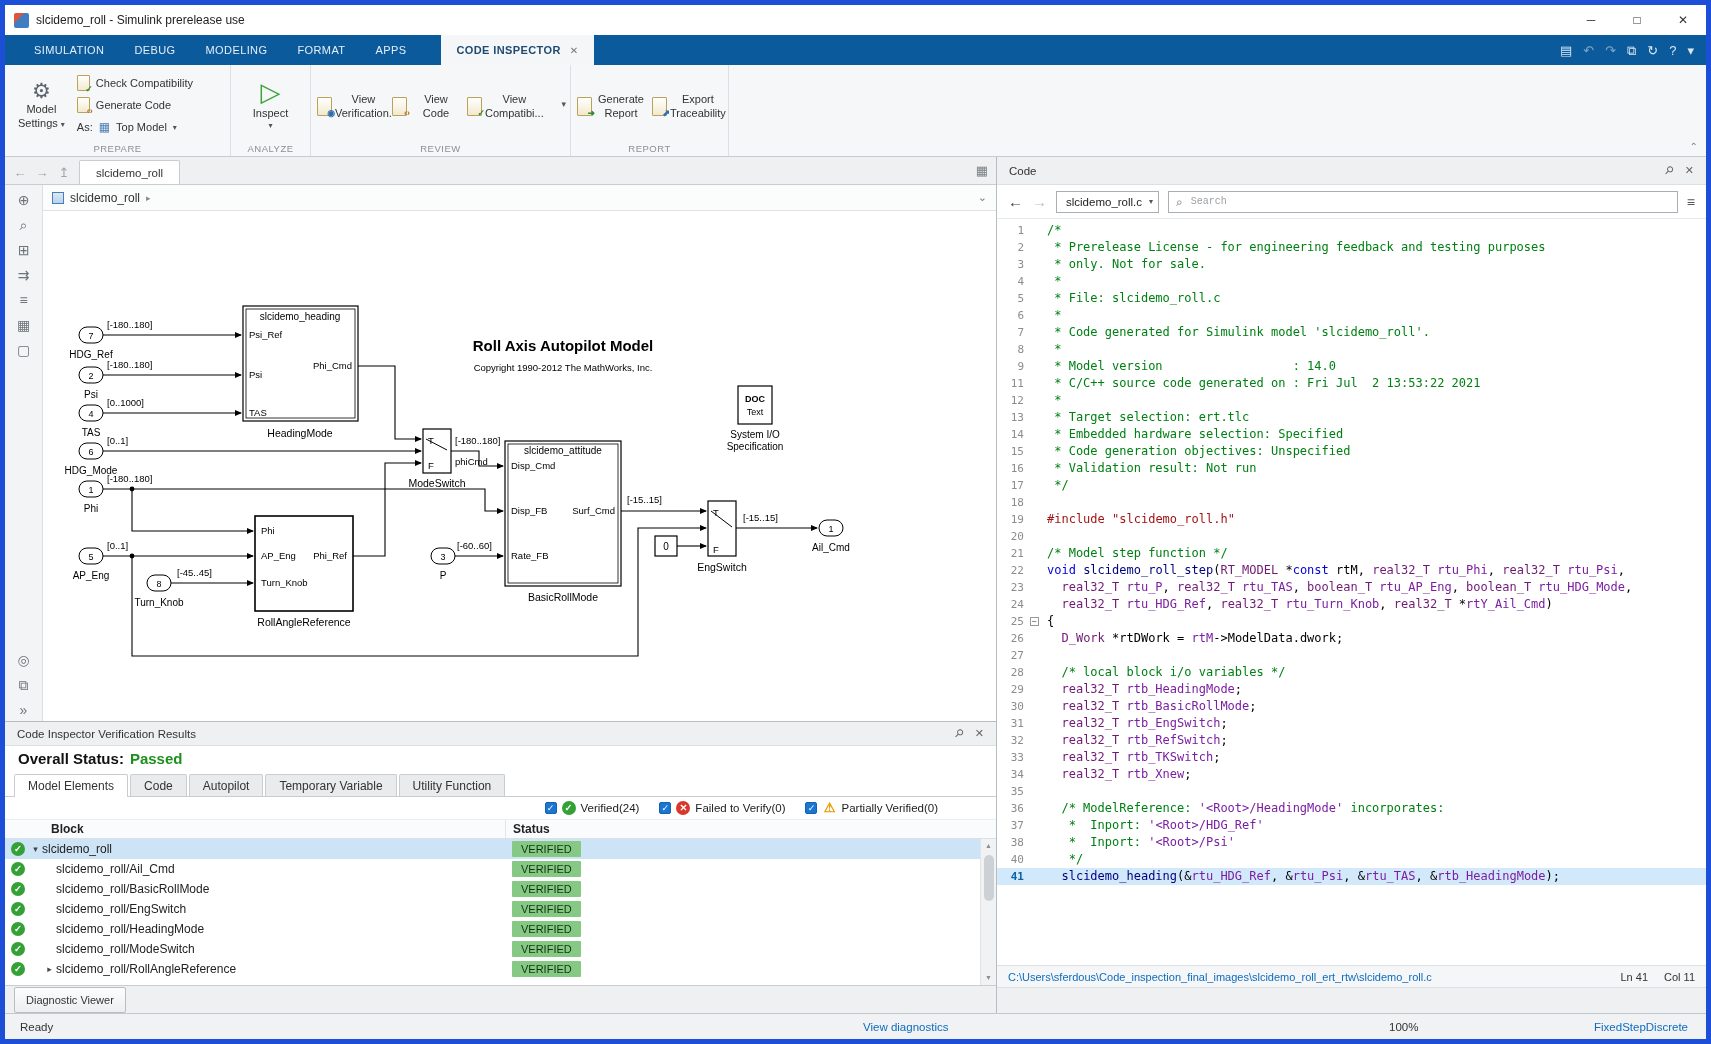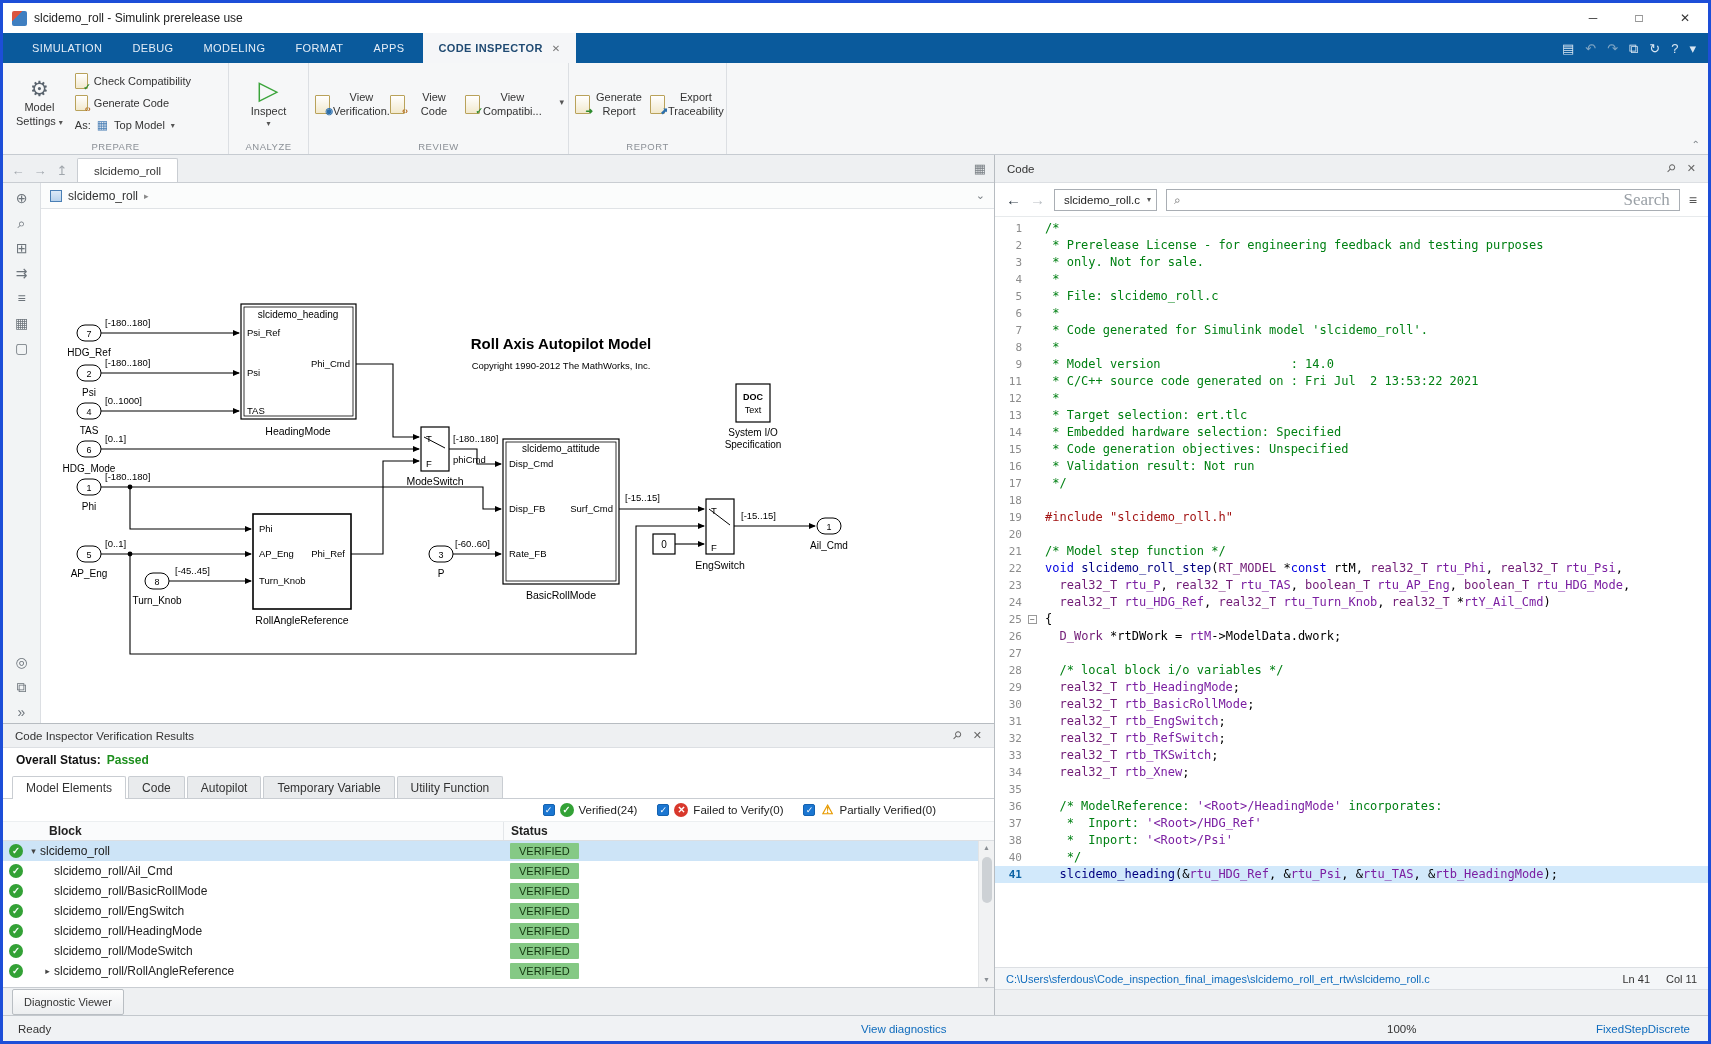--- a/index.html
+++ b/index.html
@@ -1,30 +1,30 @@
 <!DOCTYPE html>
 <html><head>
 <meta charset="utf-8">
 <style>
   * { box-sizing: border-box; }
   body { margin:0; background:#c9ced4; font-family:"Liberation Sans",sans-serif; }
-  .window { width:1711px; height:1044px; background:#fff; border:3px solid #1d4ed8; display:flex; flex-direction:column; }
+  .window { width:1711px; height:1044px; background:#fff; border:5px solid #1d4ed8; display:flex; flex-direction:column; }
 
   
   .titlebar { height:30px; display:flex; align-items:center; background:#fff; flex:none; }
   .app-ic { width:15px; height:15px; margin-left:9px; background:linear-gradient(135deg,#d95540 0 34%,#3f7fc1 34% 100%); border-radius:2px; }
   .title { font-size:12px; color:#222; margin-left:7px; }
   .win-controls { margin-left:auto; display:flex; height:100%; }
   .wc { width:46px; display:flex; align-items:center; justify-content:center; font-size:12px; color:#333; }
 
   
   .ribbon { height:30px; background:#0a5a9c; display:flex; align-items:flex-end; position:relative; flex:none; }
   .rtab-list { display:flex; height:100%; align-items:stretch; padding-left:14px; }
   .rtab { color:#e6eef7; font-size:11px; padding:0 15px; letter-spacing:.4px; display:flex; align-items:center; }
-  .rtab.active { background:#f5f6f8; color:#1f4a72; font-weight:bold; gap:9px; margin-left:4px; }
+  .rtab.active { background:#f5f6f8; color:#1f4a72; font-weight:bold; gap:9px; margin-left:20px; }
   .rtab.active .closex { color:#777; font-size:10px; font-weight:normal; }
   .qa { position:absolute; right:12px; top:0; height:30px; display:flex; align-items:center; gap:11px; }
   .qa-ic { color:#d9e6f2; font-size:13px; line-height:1; }
   .qa-ic.dim { color:#7fa5c4; }
 
   
   .toolbar { height:92px; background:#f6f7f8; border-bottom:1px solid #c6cbd1; display:flex; position:relative; flex:none; }
   .tgroup { position:relative; height:100%; border-right:1px solid #dcdfe3; display:flex; }
   .tgroup-label { position:absolute; bottom:2px; left:0; right:0; text-align:center; font-size:9.5px; color:#8b9096; letter-spacing:.5px; }
   .tg-body { display:flex; flex:1; padding:5px 6px 16px; gap:5px; align-items:stretch; }
@@ -82,21 +82,21 @@
   .ioport { fill:#fff; stroke:#000; stroke-width:1; }
   .wire { fill:none; stroke:#000; stroke-width:1.1; }
   .blade { stroke:#000; stroke-width:1; }
 
   
   .results { height:264px; border-top:1px solid #b7bcc1; display:flex; flex-direction:column; background:#fff; flex:none; }
   .res-header { height:24px; background:#eef0f2; display:flex; align-items:center; padding:0 12px; font-size:11.5px; color:#333; border-bottom:1px solid #dcdfe3; flex:none; }
   .hdr-ics { margin-left:auto; display:flex; gap:12px; color:#666; align-items:center; }
   .pin-ic { font-size:11px; color:#666; transform:rotate(45deg); display:inline-block; }
   .x-ic { font-size:11px; color:#666; }
-  .res-overall { height:24px; display:flex; align-items:center; padding:0 13px; font-size:12px; font-weight:bold; color:#111; gap:6px; flex:none; }
+  .res-overall { height:24px; display:flex; align-items:center; padding:0 13px; font-size:15px; font-weight:bold; color:#111; gap:6px; flex:none; }
   .passed { color:#1d8f1d; }
   .vtabs { height:27px; display:flex; align-items:flex-end; padding-left:9px; gap:2px; border-bottom:1px solid #c9cdd2; background:#fff; flex:none; }
   .vtab { height:22px; display:flex; align-items:center; padding:0 13px; font-size:12px; background:#e9ebed; border:1px solid #c9cdd2; border-bottom:none; border-radius:2px 2px 0 0; color:#333; }
   .vtab.active { background:#fff; position:relative; top:1px; height:23px; }
   .vfilters { height:22px; display:flex; align-items:center; justify-content:flex-end; padding-right:58px; gap:20px; font-size:11.5px; color:#222; flex:none; }
   .filter { display:flex; align-items:center; gap:5px; }
   .cb { width:12px; height:12px; background:#1b76d1; border:1px solid #1462b0; color:#fff; font-size:9px; line-height:11px; text-align:center; border-radius:2px; flex:none; }
   .fi { width:14px; height:14px; border-radius:50%; color:#fff; font-size:9.5px; line-height:14px; text-align:center; font-weight:bold; flex:none; }
   .fi.v { background:#33a136; }
   .fi.f { background:#d8382c; }
@@ -121,21 +121,21 @@
 
   
   .code-panel { flex:1; display:flex; flex-direction:column; border-left:1px solid #b7bcc1; min-width:0; background:#fff; }
   .cp-header { height:28px; background:#eef0f2; border-bottom:1px solid #dcdfe3; display:flex; align-items:center; padding:0 12px; font-size:11.5px; color:#333; flex:none; }
   .cp-tools { height:34px; display:flex; align-items:center; gap:9px; padding:0 11px; border-bottom:1px solid #e7eaec; flex:none; }
   .nav-arrow { font-size:15px; color:#2f3b46; line-height:1; }
   .nav-arrow.disabled { color:#b9bec3; }
   .file-select { height:22px; border:1px solid #a9aeb4; background:#fff; display:flex; align-items:center; font-size:11.5px; padding:0 5px 0 9px; gap:7px; color:#222; flex:none; }
   .searchbox { flex:1; height:22px; border:1px solid #a9aeb4; background:#fff; display:flex; align-items:center; padding:0 7px; gap:6px; }
   .searchbox .mag { color:#777; font-size:12px; }
-  .searchbox input { border:none; outline:none; flex:1; font-size:17px; font-family:Liberation Serif, serif; color:#333; background:transparent;text-align:right; }
+  .searchbox input { border:none; outline:none; flex:1; font-size:10px; font-family:Liberation Mono, monospace; color:#333; background:transparent; }
   .searchbox input::placeholder { color:#9aa0a6; }
   .hamburger { color:#555; font-size:14px; }
   .code-area { flex:1; overflow:hidden; font-family:"DejaVu Sans Mono",monospace; font-size:12px; padding-top:3px; }
   .cline { display:flex; height:17px; line-height:17px; white-space:pre; }
   .lnum { width:30px; text-align:right; color:#8c8c8c; flex:none; font-size:11px; padding-right:3px; }
   .foldcol { width:15px; flex:none; display:flex; align-items:center; justify-content:center; }
   .foldbox { width:9px; height:9px; border:1px solid #9a9a9a; font-size:8px; line-height:7px; text-align:center; color:#555; background:#fff; }
   .ltext { flex:1; padding-left:5px; }
   .cline.cur { background:#d2e9fb; }
   .cline.cur .lnum { color:#0b62a4; font-weight:bold; }

